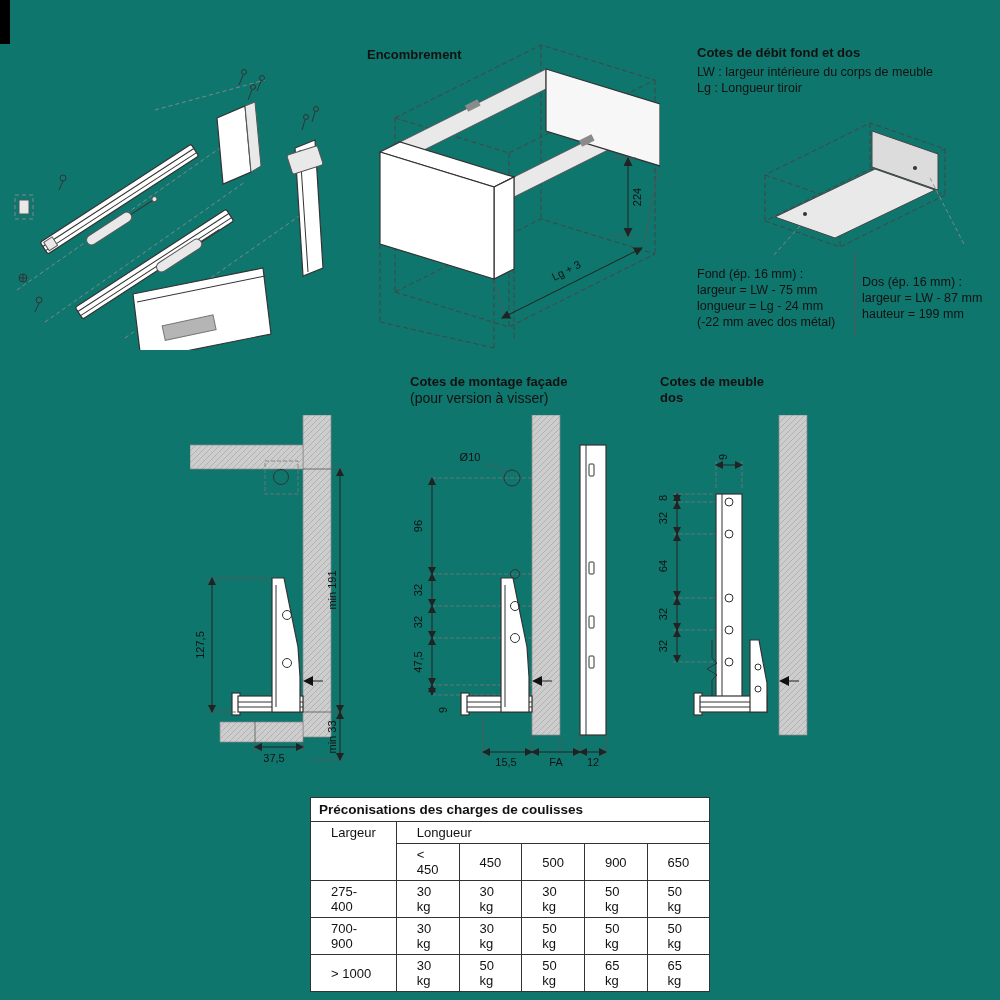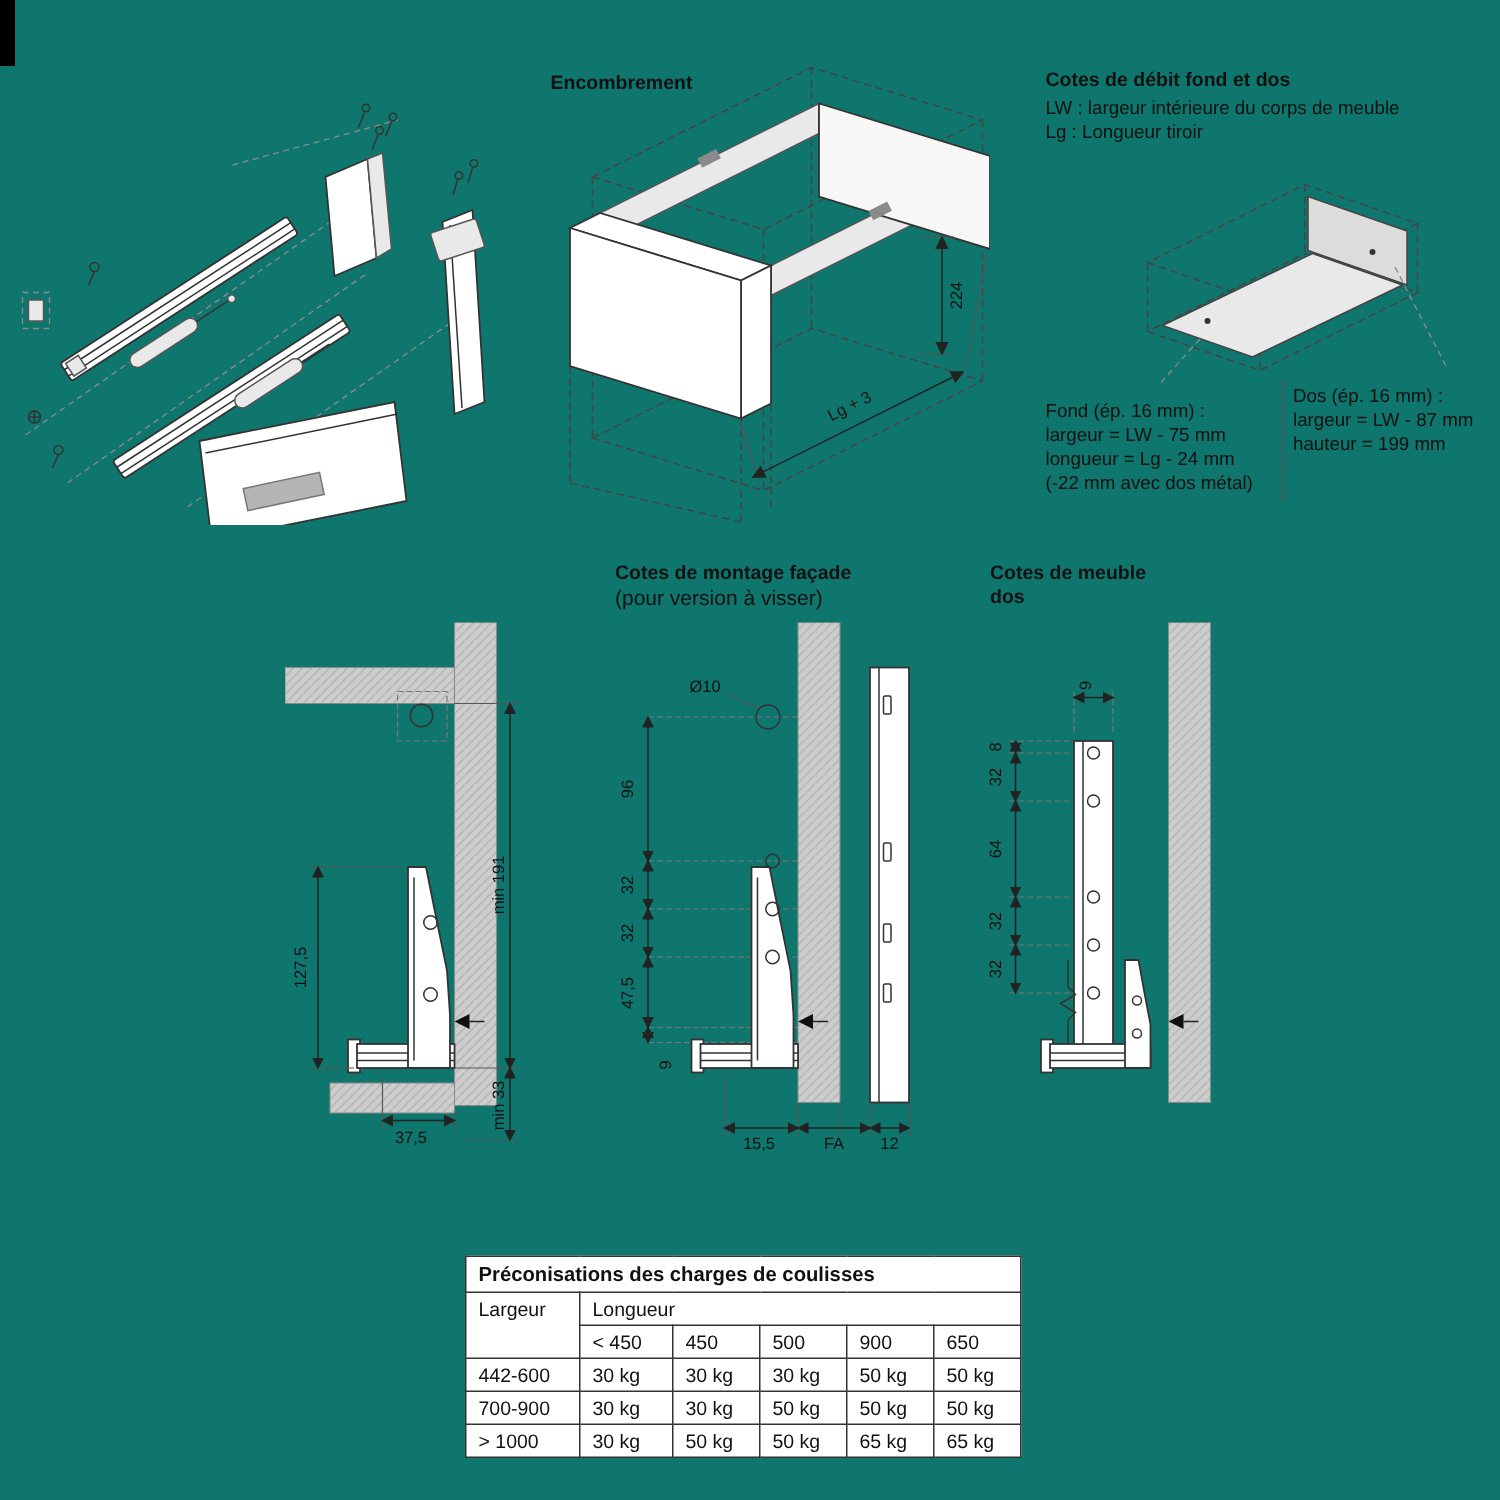--- a/index.html
+++ b/index.html
@@ -15,21 +15,21 @@
   svg text { font-family:"Liberation Sans",sans-serif; font-size:11px; fill:#111; }
   .part  { fill:#fff; stroke:#333; stroke-width:1.2; }
   .part2 { fill:#e9e9e9; stroke:#555; stroke-width:1; }
   .thin  { fill:none; stroke:#333; stroke-width:1; }
   .dash  { fill:none; stroke:#444; stroke-width:1; stroke-dasharray:5 3; }
   .dashl { fill:none; stroke:#8a8a8a; stroke-width:0.9; stroke-dasharray:4 3; }
   .ext   { fill:none; stroke:#555; stroke-width:0.8; }
   .extd  { fill:none; stroke:#777; stroke-width:0.8; stroke-dasharray:4 2; }
   .dim   { fill:none; stroke:#222; stroke-width:1; }
   table.loads { border-collapse:collapse; font-size:13px; background:#fff; }
-  table.loads td { border:1px solid #333; padding:3px 8px; text-align:left; font-weight:normal; color:#111; }
+  table.loads td { border:1px solid #333; padding:3px 20px; text-align:left; font-weight:normal; color:#111; }
   table.loads td.ttl { font-weight:bold; font-size:13.5px; padding:4px 8px; }
 </style>
 </head>
 <body>
 
 <div id="page">
 
   <div id="corner" class="abs"></div>
 
   <svg class="abs" style="left:5px; top:50px;" width="345" height="300" viewBox="0 0 345 300">
@@ -186,21 +186,21 @@
   </svg>
 
   <div class="abs vrule" style="left:855px; top:253px; height:82px;"></div>
 
   <div class="abs txt" style="left:697px; top:266px;">
     <div>Fond (ép. 16 mm) :</div>
     <div>largeur = LW - 75 mm</div>
     <div>longueur = Lg - 24 mm</div>
     <div>(-22 mm avec dos métal)</div>
   </div>
-  <div class="abs txt" style="left:862px; top:256px;">
+  <div class="abs txt" style="left:862px; top:274px;">
     <div>Dos (ép. 16 mm) :</div>
     <div>largeur = LW - 87 mm</div>
     <div>hauteur = 199 mm</div>
   </div>
 
 
   <svg class="abs" style="left:190px; top:415px;" width="165" height="360" viewBox="0 0 165 360">
     <defs>
       <pattern id="h1" width="6" height="6" patternUnits="userSpaceOnUse">
         <rect width="6" height="6" fill="#cdcdcd"></rect>
@@ -405,38 +405,38 @@
       <line class="thin" x1="57" y1="225" x2="57" y2="243"></line>
       <path class="thin" d="M57,243 l5,5 l-10,6 l10,6 l-5,5"></path>
       <line class="thin" x1="57" y1="265" x2="57" y2="281"></line>
     </g>
     <g>
       <polygon points="124,266 134,261 134,271" fill="#111"></polygon>
       <line class="dim" x1="134" y1="266" x2="144" y2="266"></line>
     </g>
   </svg>
 
-  <table class="loads abs" style="left:310px; top:797px;margin-top:40px;">
+  <table class="loads abs" style="left:310px; top:797px;">
     <tbody>
       <tr>
         <td class="ttl" colspan="6">Préconisations des charges de coulisses</td>
       </tr>
       <tr>
         <td rowspan="2" style="width:76px; vertical-align:top;">Largeur</td>
         <td colspan="5">Longueur</td>
       </tr>
       <tr>
         <td style="width:62px">&lt; 450</td>
         <td style="width:58px">450</td>
         <td style="width:58px">500</td>
         <td style="width:58px">900</td>
         <td style="width:58px">650</td>
       </tr>
       <tr>
-        <td>442-600</td>
+        <td>275-400</td>
         <td>30 kg</td>
         <td>30 kg</td>
         <td>30 kg</td>
         <td>50 kg</td>
         <td>50 kg</td>
       </tr>
       <tr>
         <td>700-900</td>
         <td>30 kg</td>
         <td>30 kg</td>

